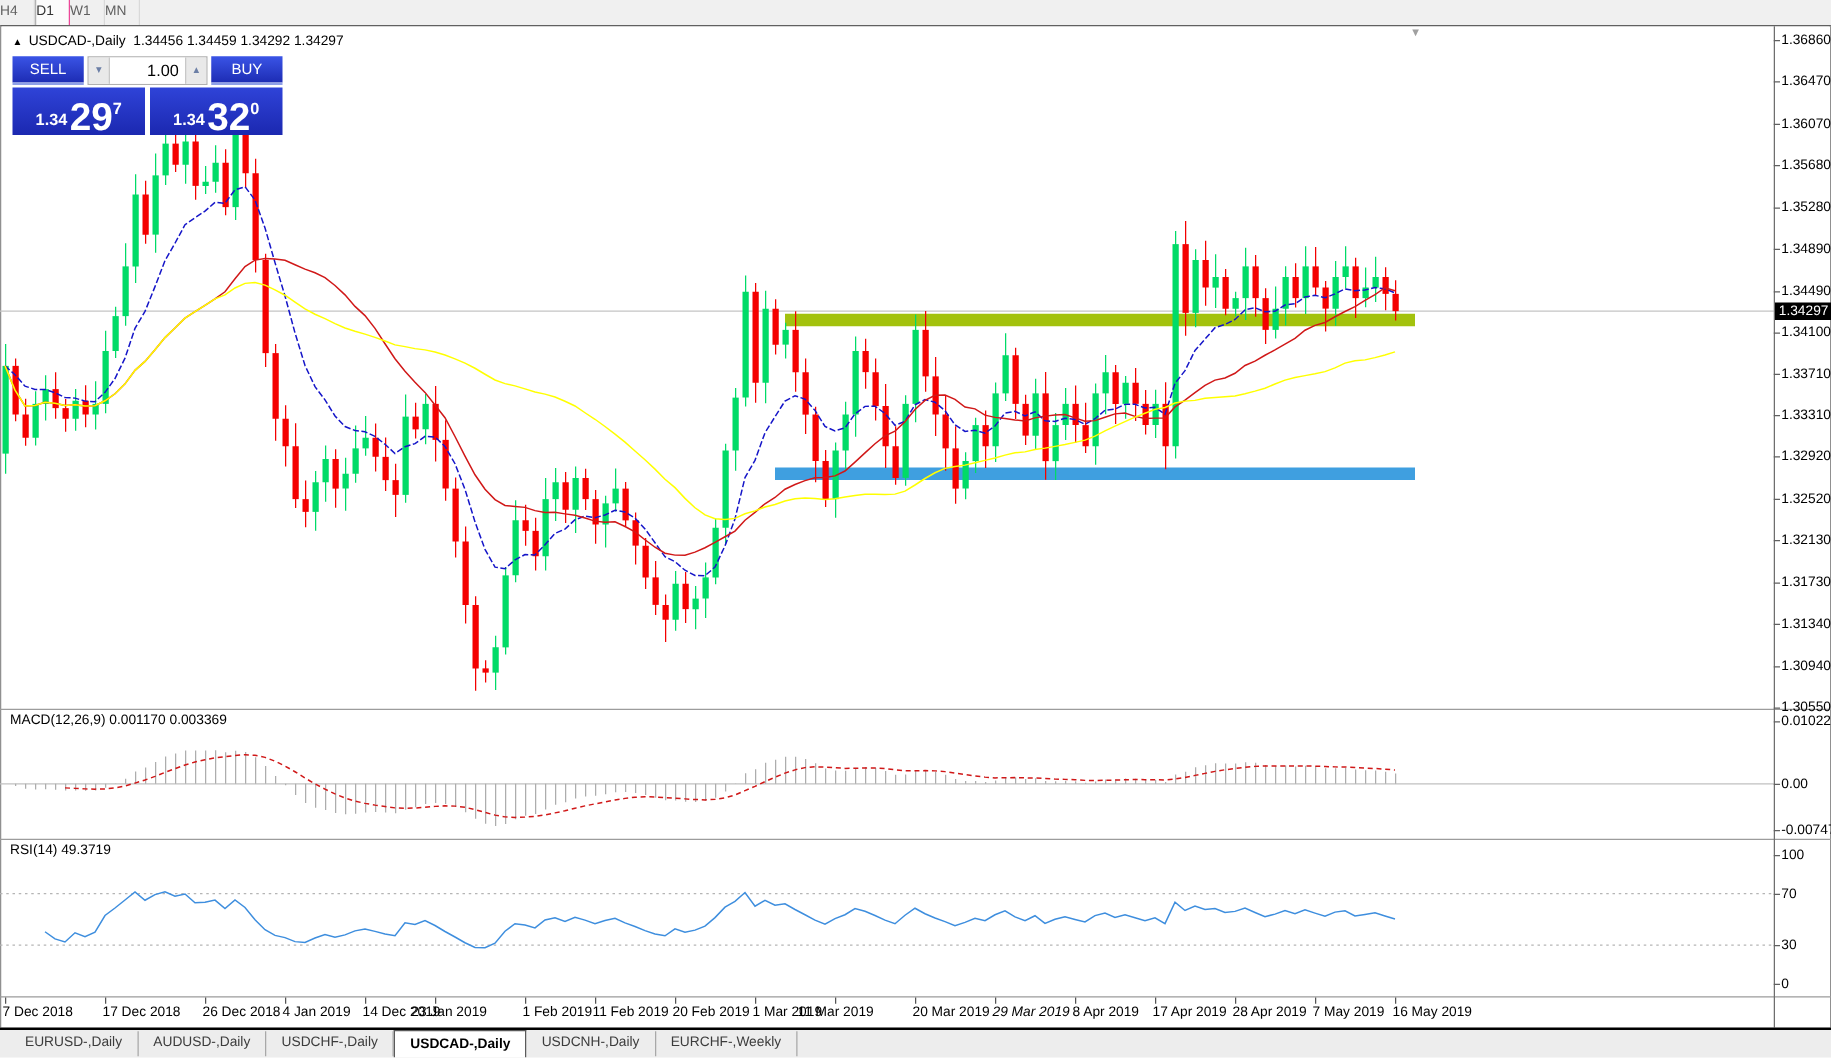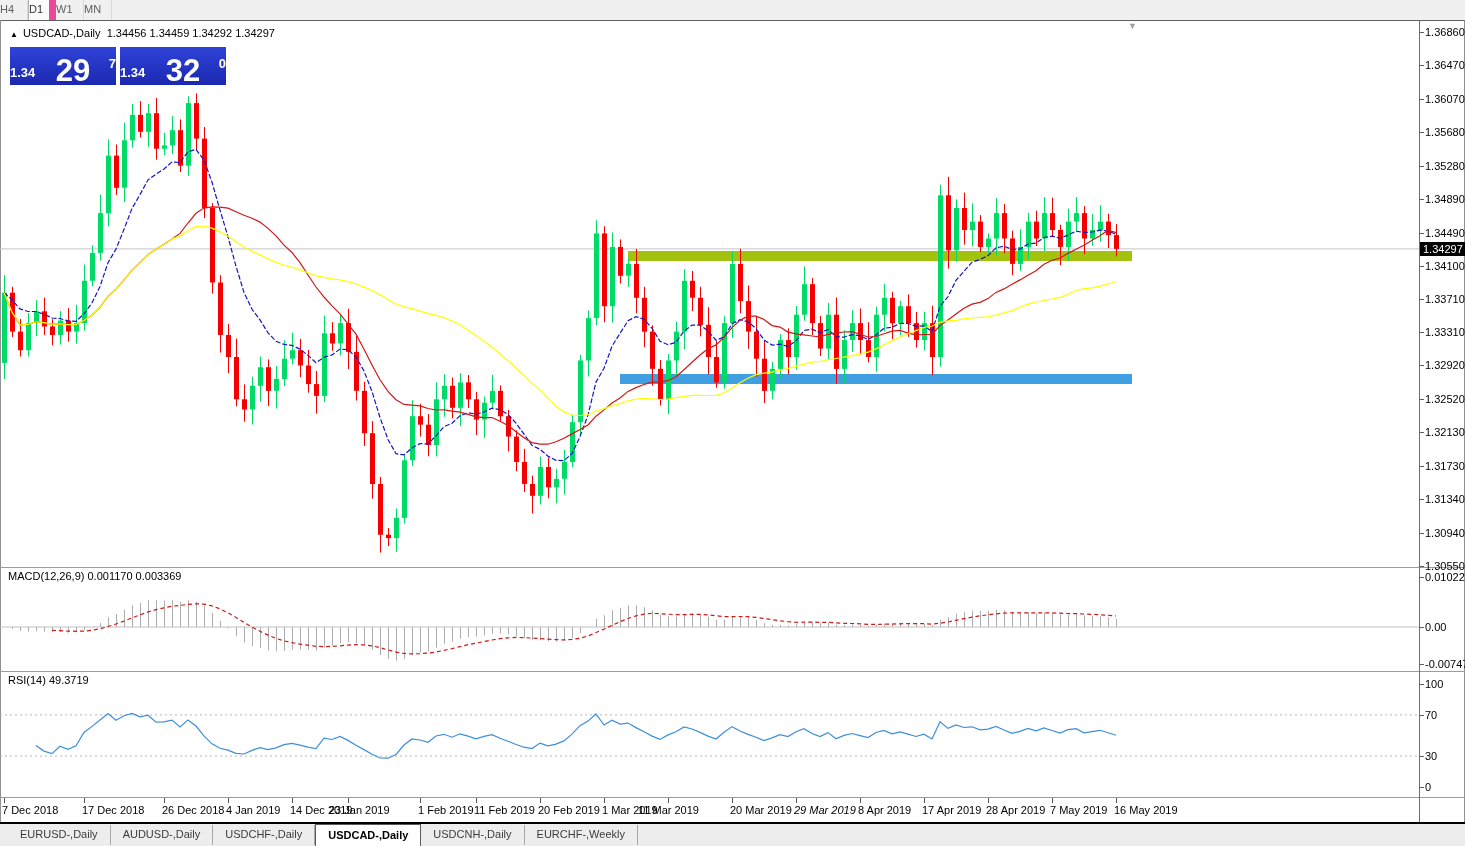--- a/index.html
+++ b/index.html
@@ -2,21 +2,21 @@
 <html><head>
 <meta charset="utf-8">
 <style>
   * { margin:0; padding:0; box-sizing:border-box; }
   html,body { width:1465px; height:846px; overflow:hidden; }
   body { position:relative; background:#f0f0f0; font-family:"Liberation Sans",sans-serif; font-size:11px; color:#000; }
 
   
   #tfbar { position:absolute; left:0; top:0; width:1465px; height:20px; background:#f0f0f0; display:flex; }
   .tf-tab { width:28px; height:20px; line-height:19px; text-align:left; color:#5f5f5f; border-right:1px solid #d9d9d9; cursor:default; }
-  .tf-tab.active { background:#fbfbfb; color:#333; border-left:1px solid #b3b3b3; border-right:7px solid #ec4899; }
+  .tf-tab.active { background:#fbfbfb; color:#333; border-left:1px solid #b3b3b3; border-right:1px solid #ec4899; }
 
   
   #chartwin { position:absolute; left:0; top:20px; width:1465px; height:802px; background:#fff;
               border-top:1px solid #606060; border-left:1px solid #909090; border-right:1px solid #909090; }
   #axis-vline { position:absolute; left:1419px; top:21px; width:1px; height:801px; background:#6e6e6e; z-index:3; }
   .pane-sep { position:absolute; left:0; width:1465px; height:1px; background:#9c9c9c; z-index:3; }
 
   #cv { position:absolute; left:0; top:0; width:1465px; height:846px; z-index:2; }
 
   #chart-title { position:absolute; left:10px; top:27px; z-index:4; font-size:11px; color:#000; }
@@ -27,21 +27,21 @@
   #tp-row1 { display:flex; height:23px; }
   .tp-btn { width:57px; height:23px; background:linear-gradient(#3a54e6,#1d2cb4); color:#fff; text-align:center;
             line-height:21px; font-size:12px; border-bottom:2px solid #8fa0e8; cursor:pointer; }
   #tp-spin { display:flex; height:23px; margin:0 3px; border:1px solid #b0b0b0; background:#fff; }
   .spin-btn { width:17px; height:21px; background:#e9e9e9; color:#6c7fa6; text-align:center; line-height:19px; font-size:9px; cursor:pointer; }
   .spin-btn.dn { border-right:1px solid #c8c8c8; }
   .spin-btn.up { border-left:1px solid #c8c8c8; }
   #vol-input { width:60px; height:21px; border:none; outline:none; text-align:right; padding-right:5px; font-size:13px; font-family:"Liberation Sans",sans-serif; }
   #tp-row2 { display:flex; margin-top:2px; }
   .tile { width:106px; height:38px; background:linear-gradient(#2f43d8,#1b28b0); color:#fff; display:flex;
-          align-items:flex-end; justify-content:space-between; cursor:pointer; }
+          align-items:flex-end; justify-content:center; cursor:pointer; }
   .tile + .tile { margin-left:4px; }
   .tile .small { font-size:13px; font-weight:bold; margin:0 2px 5px 0; }
   .tile .big { font-size:31px; font-weight:bold; line-height:29px; }
   .tile .sup { font-size:13px; font-weight:bold; transform:translateY(-14px); }
 
   
   .axlabel { position:absolute; left:1425px; width:46px; font-size:11px; color:#000; z-index:4; white-space:nowrap; }
   .axtick  { position:absolute; left:1419px; width:5px; height:1px; background:#606060; z-index:4; }
   #cur-price-label { position:absolute; left:1420px; width:45px; height:14px; background:#000; color:#fff;
                      font-size:11px; line-height:14px; padding-left:3px; z-index:5; }
@@ -513,20 +513,29 @@
 
 <div id="chart-title">
   <span class="tri">▲</span><span>USDCAD-,Daily</span>&nbsp;
   <span>1.34456</span>
   <span>1.34459</span>
   <span>1.34292</span>
   <span>1.34297</span>
 </div>
 
 <div id="trade-panel">
+  <div id="tp-row1">
+    <div class="tp-btn">SELL</div>
+    <div id="tp-spin">
+      <div class="spin-btn dn">▾</div>
+      <input id="vol-input" value="1.00" style="">
+      <div class="spin-btn up">▴</div>
+    </div>
+    <div class="tp-btn">BUY</div>
+  </div>
   <div id="tp-row2">
     <div class="tile">
       <span class="small">1.34</span>
       <span class="big">29</span>
       <span class="sup">7</span>
     </div>
     <div class="tile">
       <span class="small">1.34</span>
       <span class="big">32</span>
       <span class="sup">0</span>

